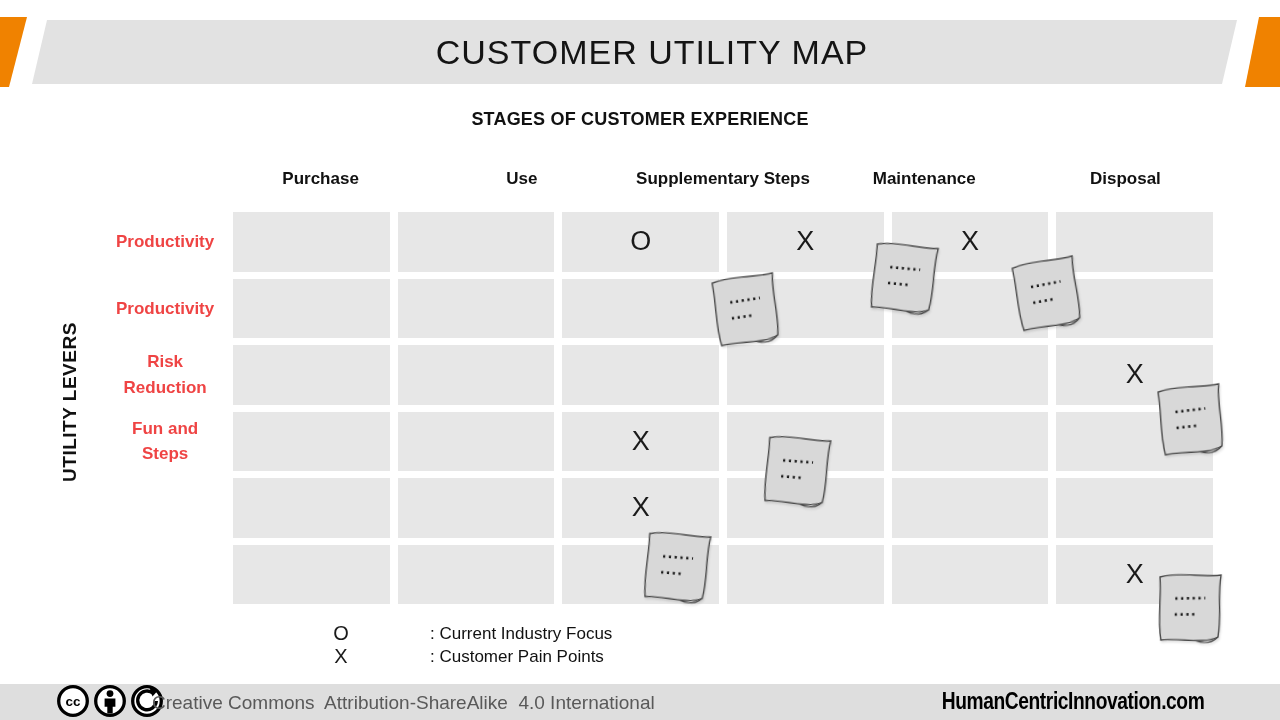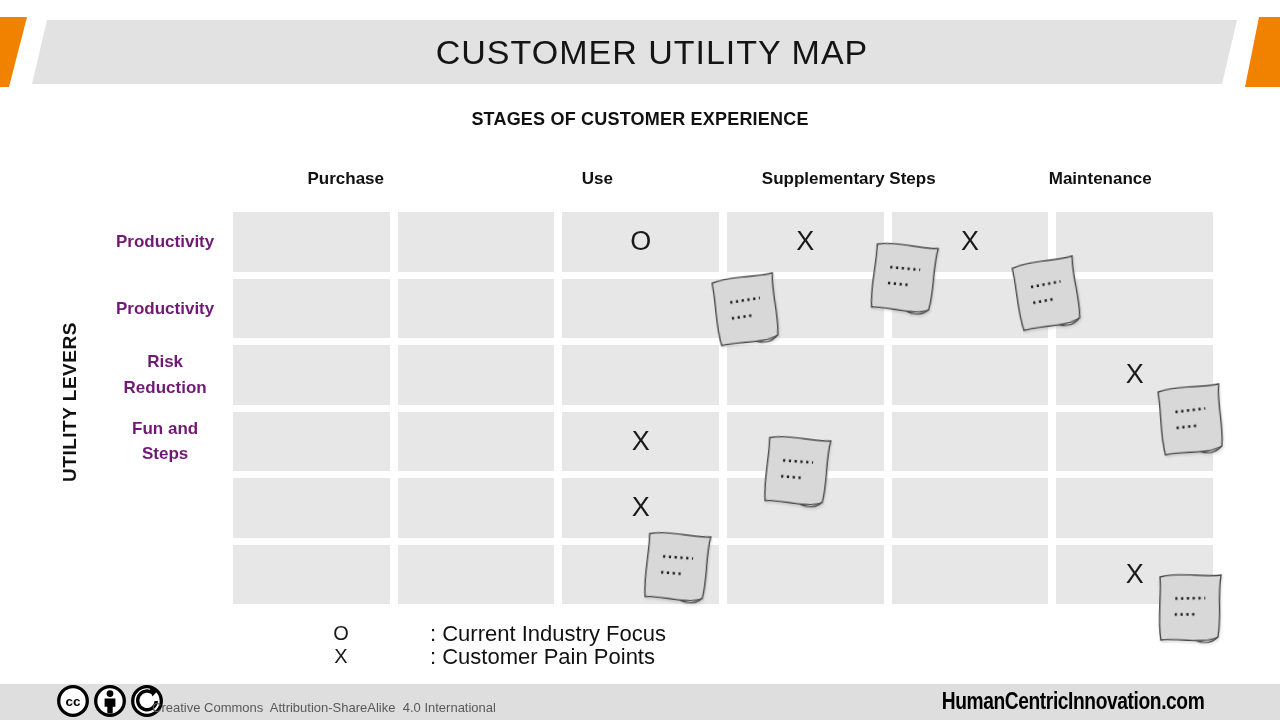--- a/index.html
+++ b/index.html
@@ -19,64 +19,65 @@
   
   .stages-heading{position:absolute;left:0;top:109px;width:1280px;text-align:center;
             font-size:18px;font-weight:bold;letter-spacing:.2px;color:#111;}
   .col-headers{position:absolute;left:233px;top:152px;width:980px;height:54px;
             display:flex;gap:26px;}
   .col-header{flex:1;display:flex;align-items:center;justify-content:center;text-align:center;
             font-size:17px;font-weight:bold;line-height:1.45;color:#111;}
   .row-labels{position:absolute;left:96px;top:212px;width:114px;height:392px;
             display:grid;grid-template-rows:repeat(6,1fr);row-gap:7px;}
   .row-label{display:flex;align-items:center;justify-content:center;text-align:center;
-            font-size:17px;font-weight:bold;line-height:1.5;color:#701a75;margin-left:20px;}
+            font-size:17px;font-weight:bold;line-height:1.5;color:#ef4444;margin-left:20px;}
   .axis-label{position:absolute;left:-20px;top:390px;width:180px;height:24px;line-height:24px;
             text-align:center;font-size:19px;font-weight:bold;letter-spacing:.5px;color:#111;
             transform:rotate(-90deg);}
 
   
   .grid{position:absolute;left:233px;top:212px;width:980px;height:392px;
         display:grid;grid-template-columns:repeat(6,1fr);grid-template-rows:repeat(6,1fr);
         gap:7px 8px;}
   .cell{background:#e7e7e7;display:flex;align-items:center;justify-content:center;}
   .marker{font-size:27px;color:#1a1a1a;line-height:1;}
 
   
   .note{position:absolute;width:74px;height:76px;z-index:5;filter:drop-shadow(1px 2px 1px rgba(0,0,0,.12));}
 
   
   .legend{position:absolute;left:233px;top:622px;}
   .legend-row{display:flex;height:23px;align-items:center;}
   .legend-sym{width:26px;margin-left:95px;text-align:center;font-size:20px;color:#1a1a1a;}
-  .legend-label{margin-left:76px;font-size:22px;color:#111;}
+  .legend-label{margin-left:76px;font-size:17px;color:#111;}
 
   
   .footer-band{position:absolute;left:0;top:684px;width:1280px;height:36px;background:#dedede;}
   .cc-icons{position:absolute;left:56px;top:684px;}
-  .license-text{position:absolute;left:152px;top:692px;font-size:13px;color:#595959;white-space:pre;margin-top:8px;}
+  .license-text{position:absolute;left:152px;top:692px;font-size:19px;color:#595959;white-space:pre;}
   .website{position:absolute;right:76px;top:687px;font-size:24px;font-weight:bold;color:#000;
            letter-spacing:-.5px;transform:scaleX(.8);transform-origin:100% 50%;}
 </style>
 </head>
 <body>
 
 <div class="canvas">
 
   <div class="hdr-orange-left"></div>
   <div class="hdr-band"></div>
   <div class="hdr-orange-right"></div>
   <div class="hdr-title">CUSTOMER UTILITY MAP</div>
 
   <div class="stages-heading">STAGES OF CUSTOMER EXPERIENCE</div>
   <div class="col-headers">
       <div class="col-header">Purchase</div>
       <div class="col-header">Use</div>
       <div class="col-header">Supplementary Steps</div>
       <div class="col-header">Maintenance</div>
+      <div class="col-header">Disposal</div>
     </div>
   <div class="row-labels">
       <div class="row-label">Productivity</div>
       <div class="row-label">Productivity</div>
       <div class="row-label">Risk Reduction</div>
       <div class="row-label">Fun and Steps</div>
     </div>
   <div class="axis-label">UTILITY LEVERS</div>
 
   <div class="grid">

